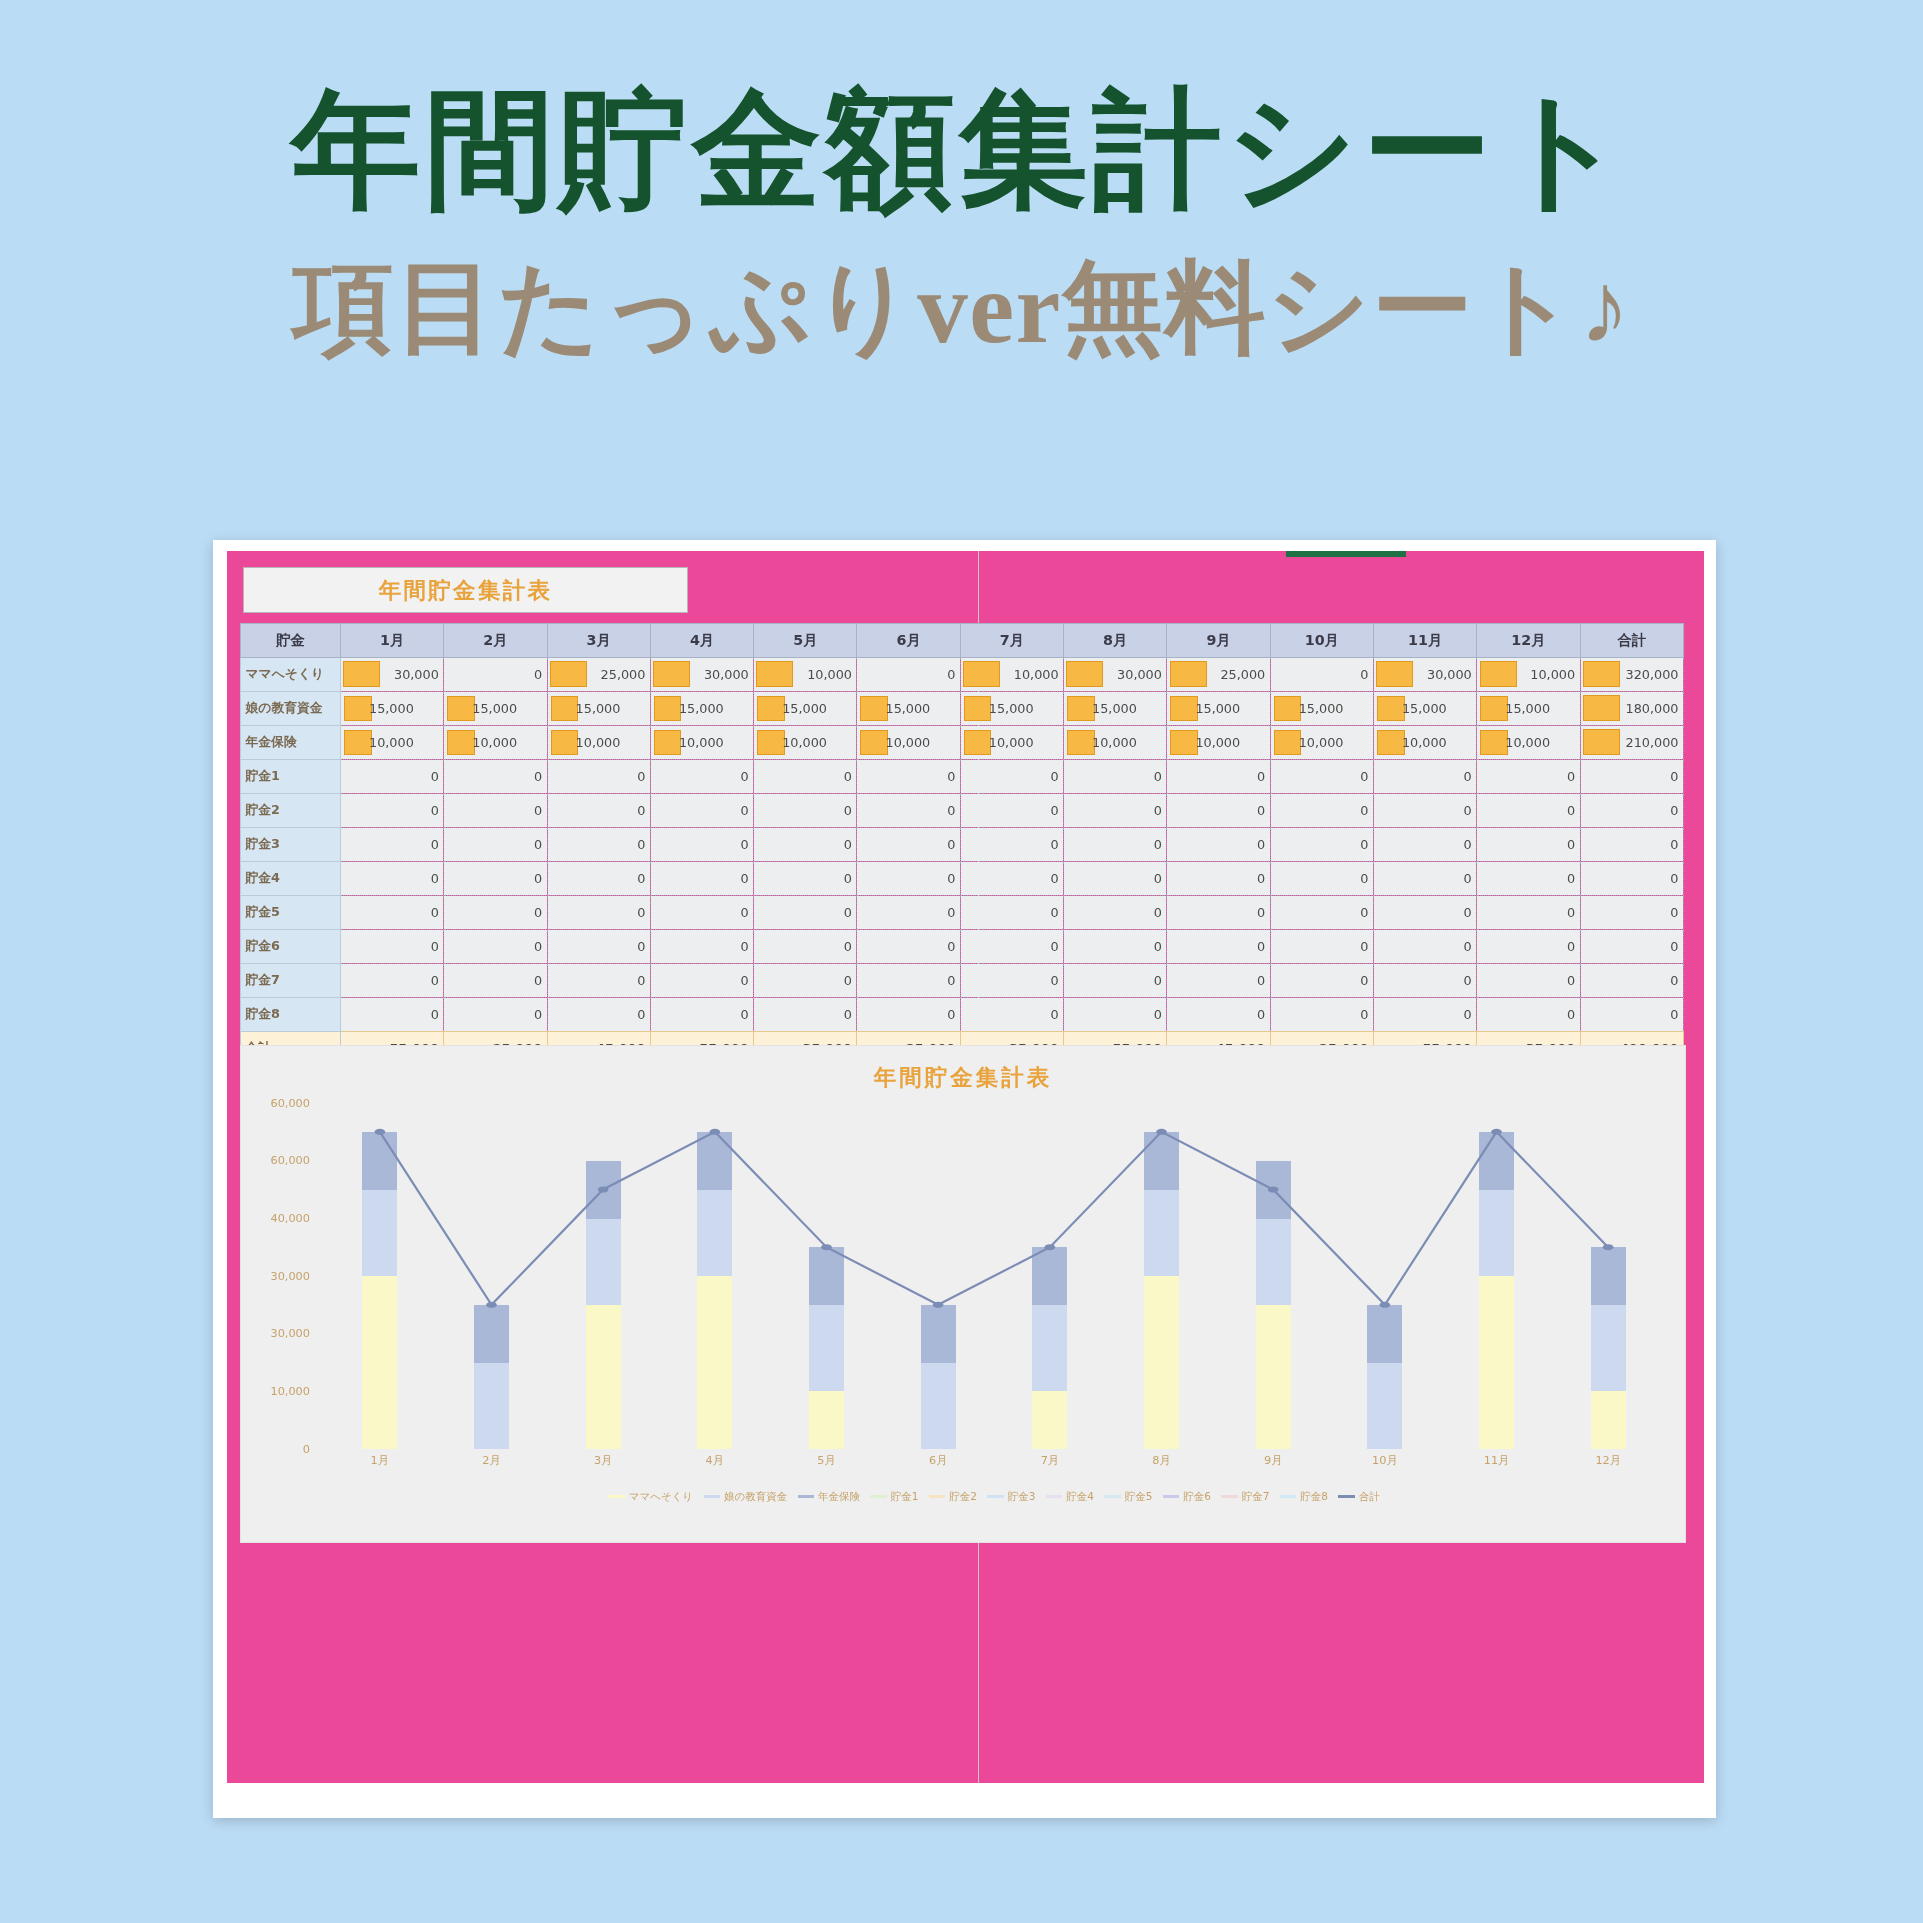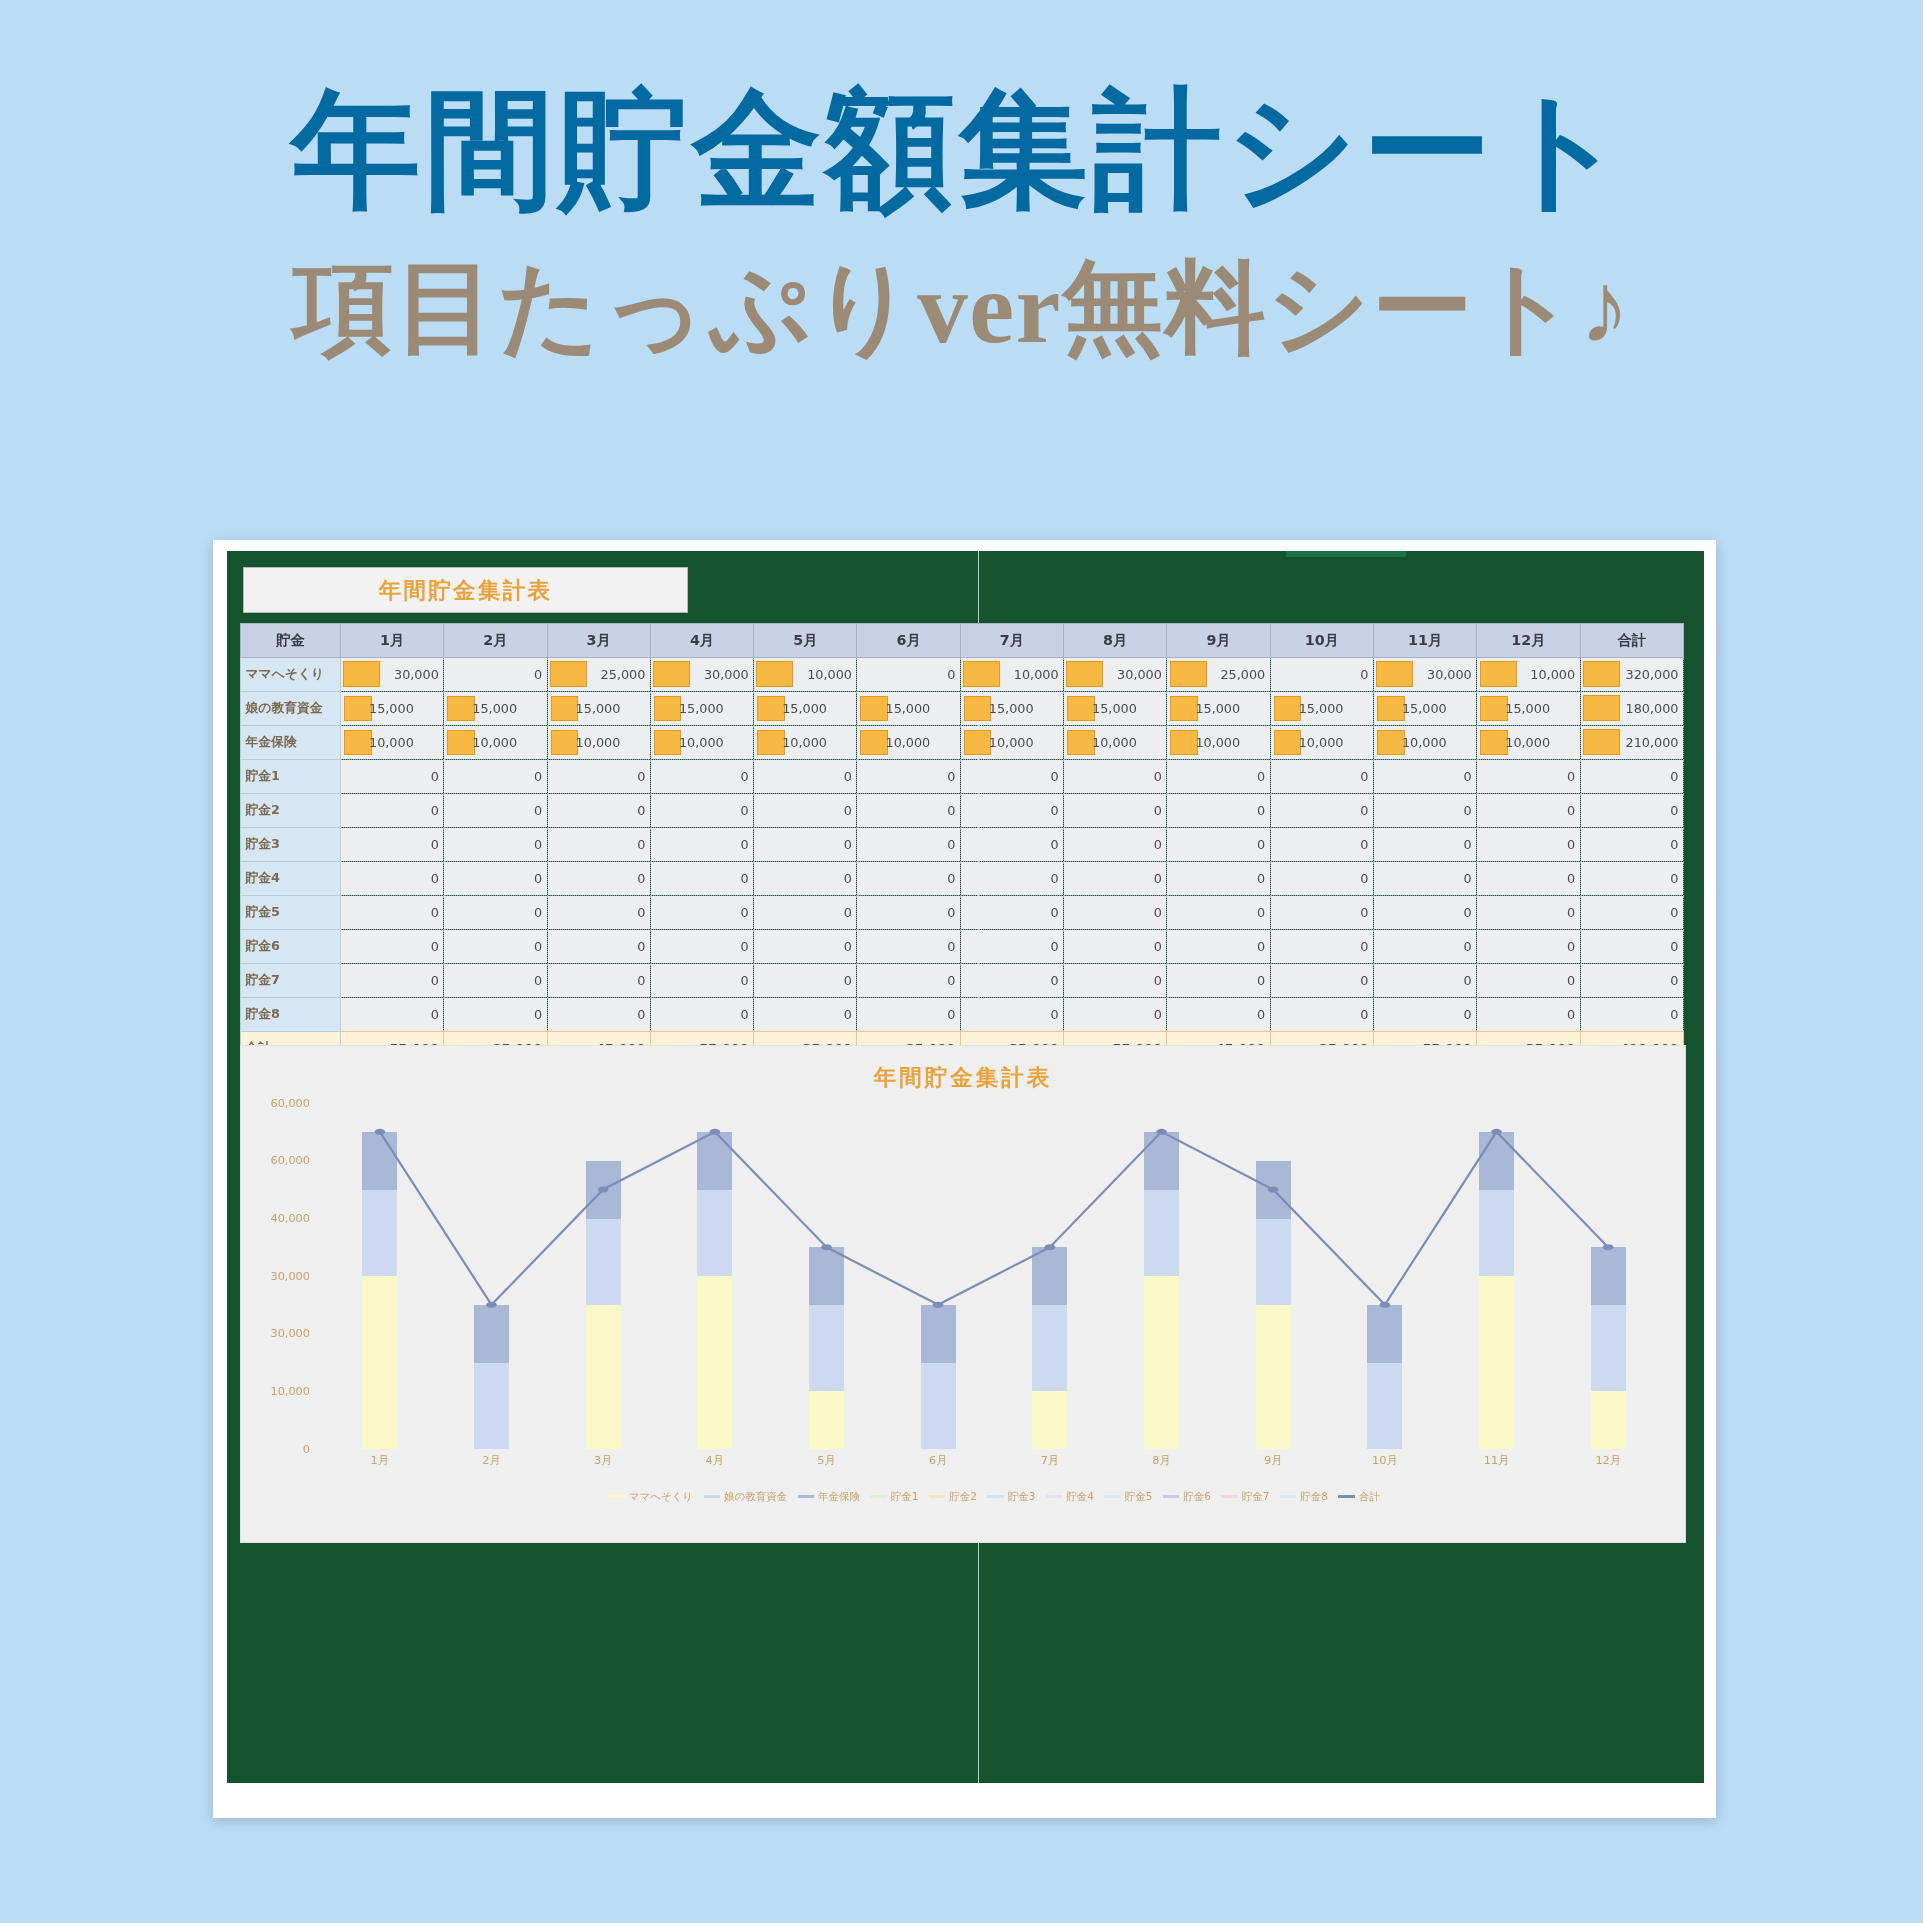--- a/index.html
+++ b/index.html
@@ -13,42 +13,42 @@
     text-align:center;
     color:#9a8a75;
     font-family:"Liberation Serif", serif;
     font-weight:700;
   }
   .promo-title{
     font-size:129px;
     letter-spacing:4.5px;
     line-height:1.05;
     padding-top:83px;
-    color:#0369a1;
+    color:#14532d;
     font-family:Liberation Serif, serif;
   }
   .promo-sub{
     font-size:101px;
     letter-spacing:1.5px;
     line-height:1.1;
     padding-top:35px;
     color:#9b8b76;
   }
   
   .sheet-wrap{
     position:absolute;
     left:213px; top:540px;
     width:1503px; height:1278px;
     background:#ffffff;
     box-shadow:0 3px 12px rgba(0,0,0,.18);
   }
   .sheet-inner{
     position:absolute;
     left:13.5px; top:10.5px; right:12px; bottom:35px;
-    background:#14532d;
+    background:#ec4899;
   }
   .green-tab{
     position:absolute;
     right:298px; top:0;
     width:120px;height:6px;background:#1e7145;
   }
   .split-v{
     position:absolute;
     left:751px; top:0; bottom:0; width:1.5px;
     background:#c9c9c9;

